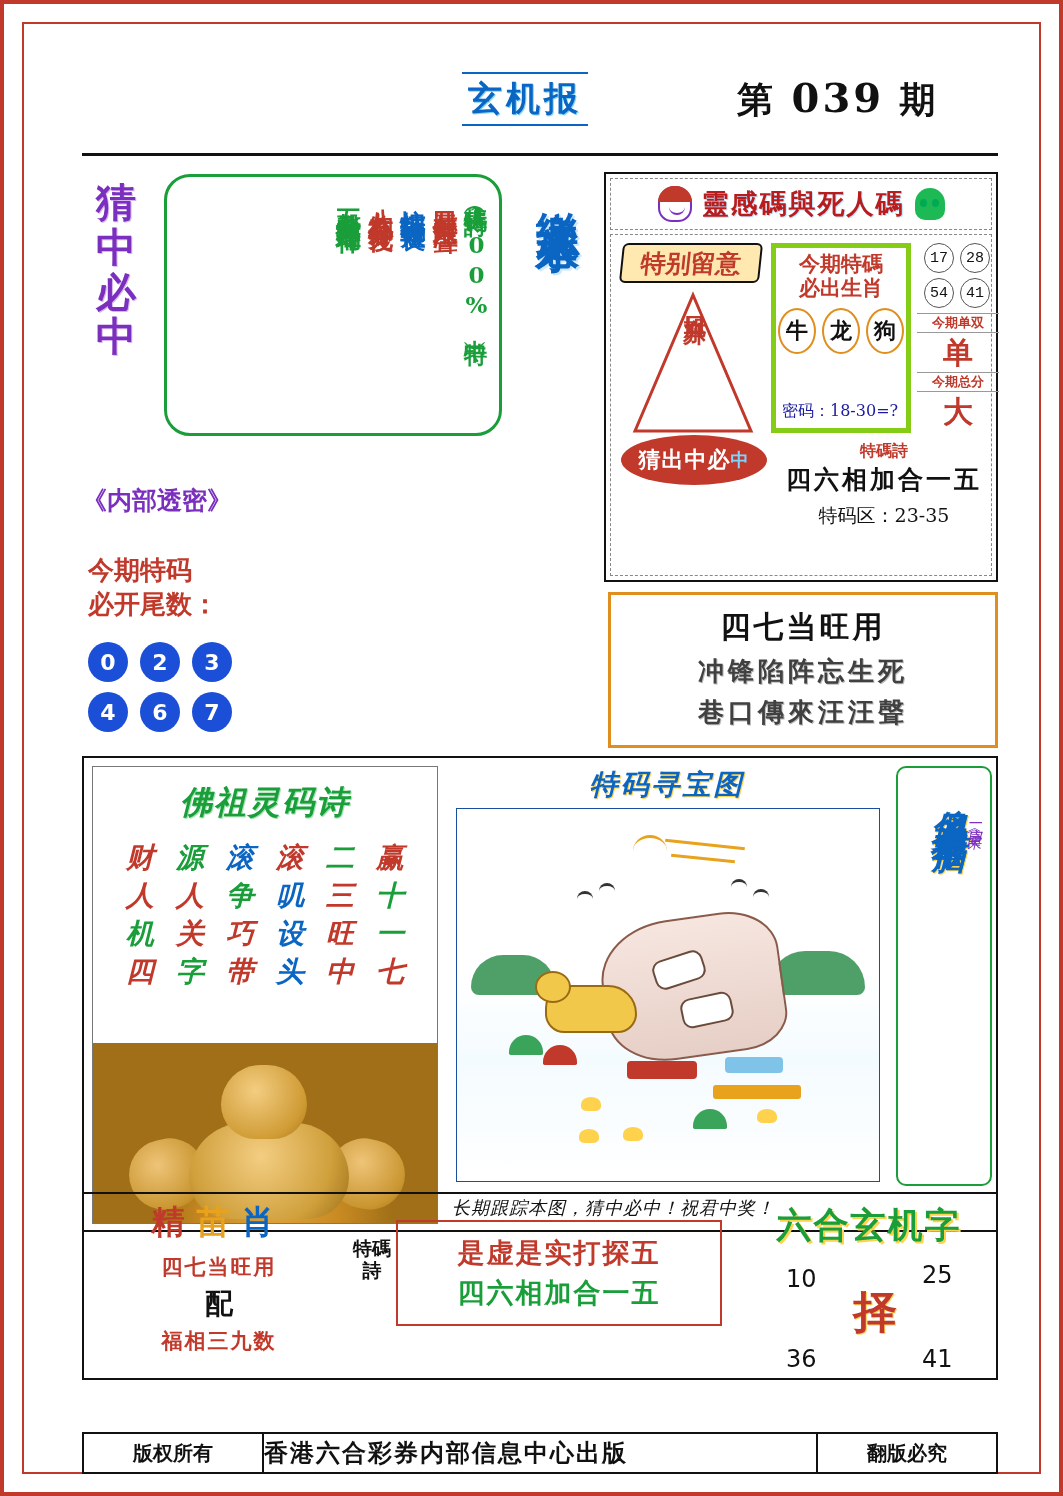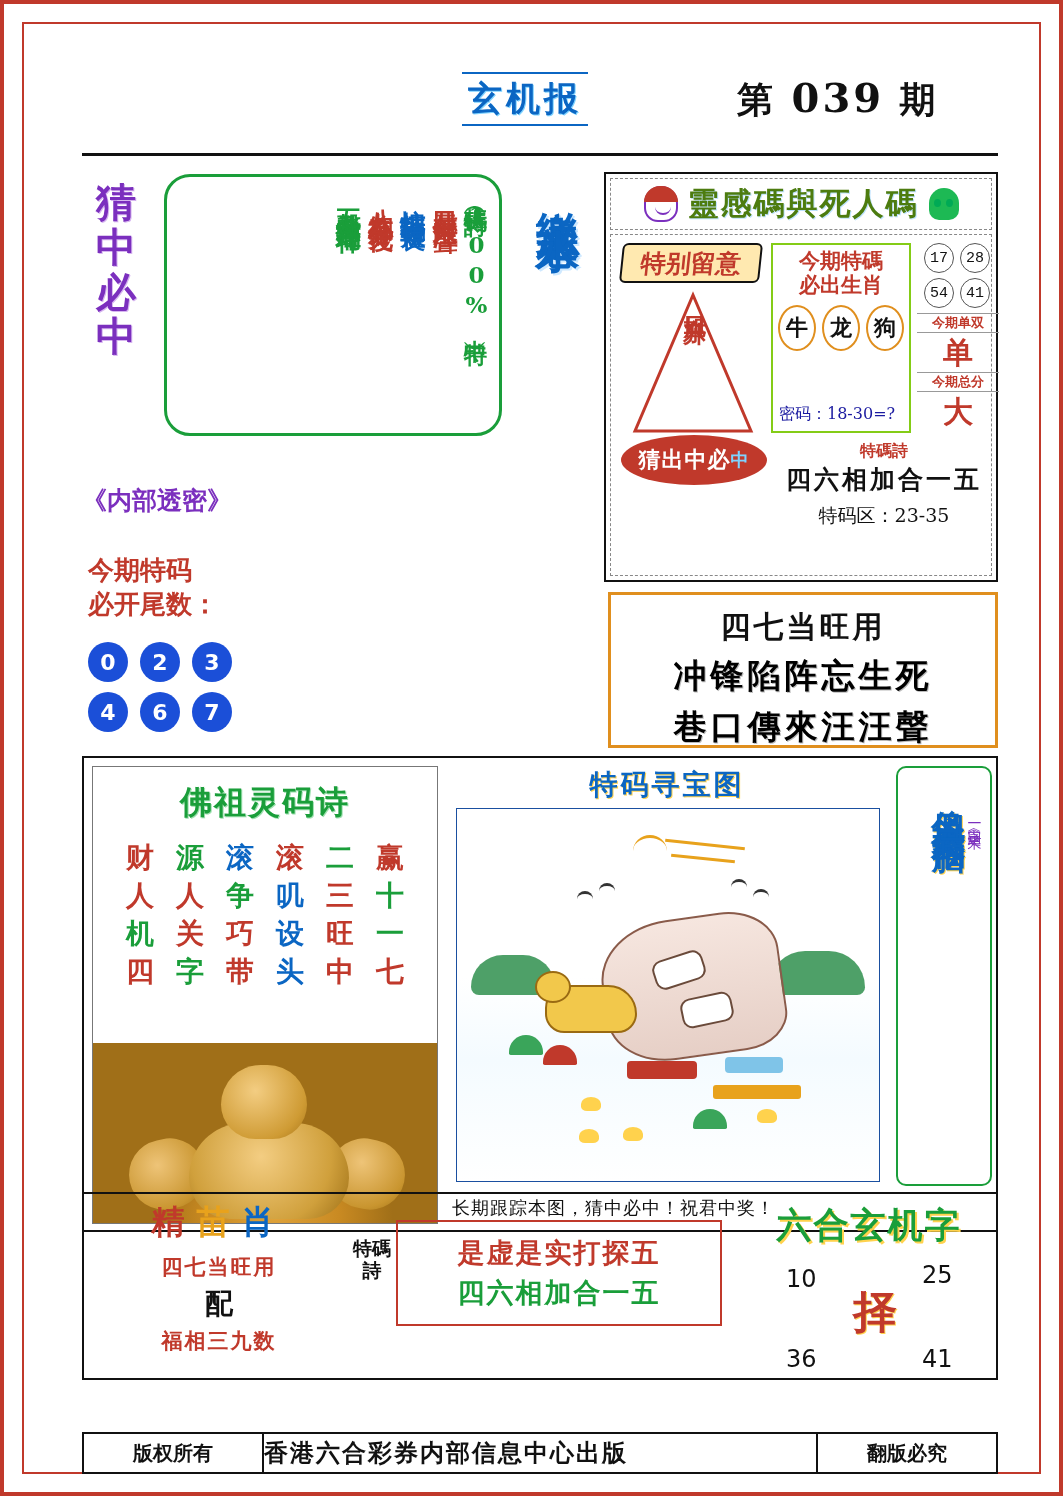--- a/index.html
+++ b/index.html
@@ -124,21 +124,21 @@
     border:2px solid #111;
     background:#fff;
   }
   .rt-head {
     position:absolute; left:4px; top:4px; right:4px; height:52px;
     border:1px dashed #888;
     display:flex; align-items:center; justify-content:center; gap:10px;
   }
   .rt-head-title {
     font-family:Liberation Serif, serif;
-    font-size:31px; font-weight:bold; color:#4d7c0f;
+    font-size:27px; font-weight:bold; color:#b91c1c;
     letter-spacing:2px;
     text-shadow:1px 1px 0 #bfe3ff;
   }
   .avatar-icon {
     width:34px; height:36px; border-radius:17px 17px 14px 14px;
     background:#fff; border:2px solid #7b2fbe; position:relative;
   }
   .avatar-icon:before {
     content:""; position:absolute; left:-2px; top:-2px; width:34px; height:16px;
     background:#c0392b; border-radius:17px 17px 0 0;
@@ -185,21 +185,21 @@
     background:#c0392b; border-radius:50%;
     color:#fff; font-family:"DejaVu Serif", serif;
     font-size:22px; font-weight:bold;
     display:flex; align-items:center; justify-content:center;
     letter-spacing:1px;
   }
   .oval-guess .sm { color:#7fd3ff; font-size:18px; }
 
   .zodiac-box {
     position:absolute; left:160px; top:8px; width:140px; height:190px;
-    border:2px solid #84cc16;
+    border:5px solid #84cc16;
   }
   .zodiac-title {
     text-align:center; font-family:"DejaVu Serif", serif;
     font-size:21px; font-weight:bold; color:#c0392b;
     line-height:1.15; padding-top:4px;
   }
   .zodiac-row { display:flex; justify-content:center; gap:6px; margin-top:8px; }
   .zodiac-egg {
     width:38px; height:46px; border:2px solid #e08f1e; border-radius:50%;
     display:flex; align-items:center; justify-content:center;
@@ -252,29 +252,30 @@
     position:absolute; left:604px; top:588px; width:390px; height:156px;
     border:3px solid #e08f1e;
     background:#fff;
     text-align:center;
   }
   .zp-title {
     font-family:"DejaVu Serif", serif; font-size:30px; font-weight:bold; color:#111;
     margin-top:12px; letter-spacing:3px;
   }
   .zp-line {
-    font-family:"DejaVu Serif", serif; font-size:33px; font-weight:bold; color:#000000;
+    font-family:"DejaVu Serif", serif; font-size:26px; font-weight:bold; color:#404040;
     letter-spacing:4px; margin-top:6px;
     text-shadow:1px 1px 0 #bbb;
   }
 
   
   .mid-band {
     position:absolute; left:78px; top:752px; width:916px; height:476px;
     border:2px solid #111;
+    font-style:italic;
   }
   .buddha-box {
     position:absolute; left:8px; top:8px; width:346px; height:458px;
     border:1px solid #777;
     overflow:hidden;
     background:#fff;
   }
   .bp-title {
     text-align:center; margin-top:14px;
     font-family:"DejaVu Serif", serif; font-size:32px; font-weight:bold;

